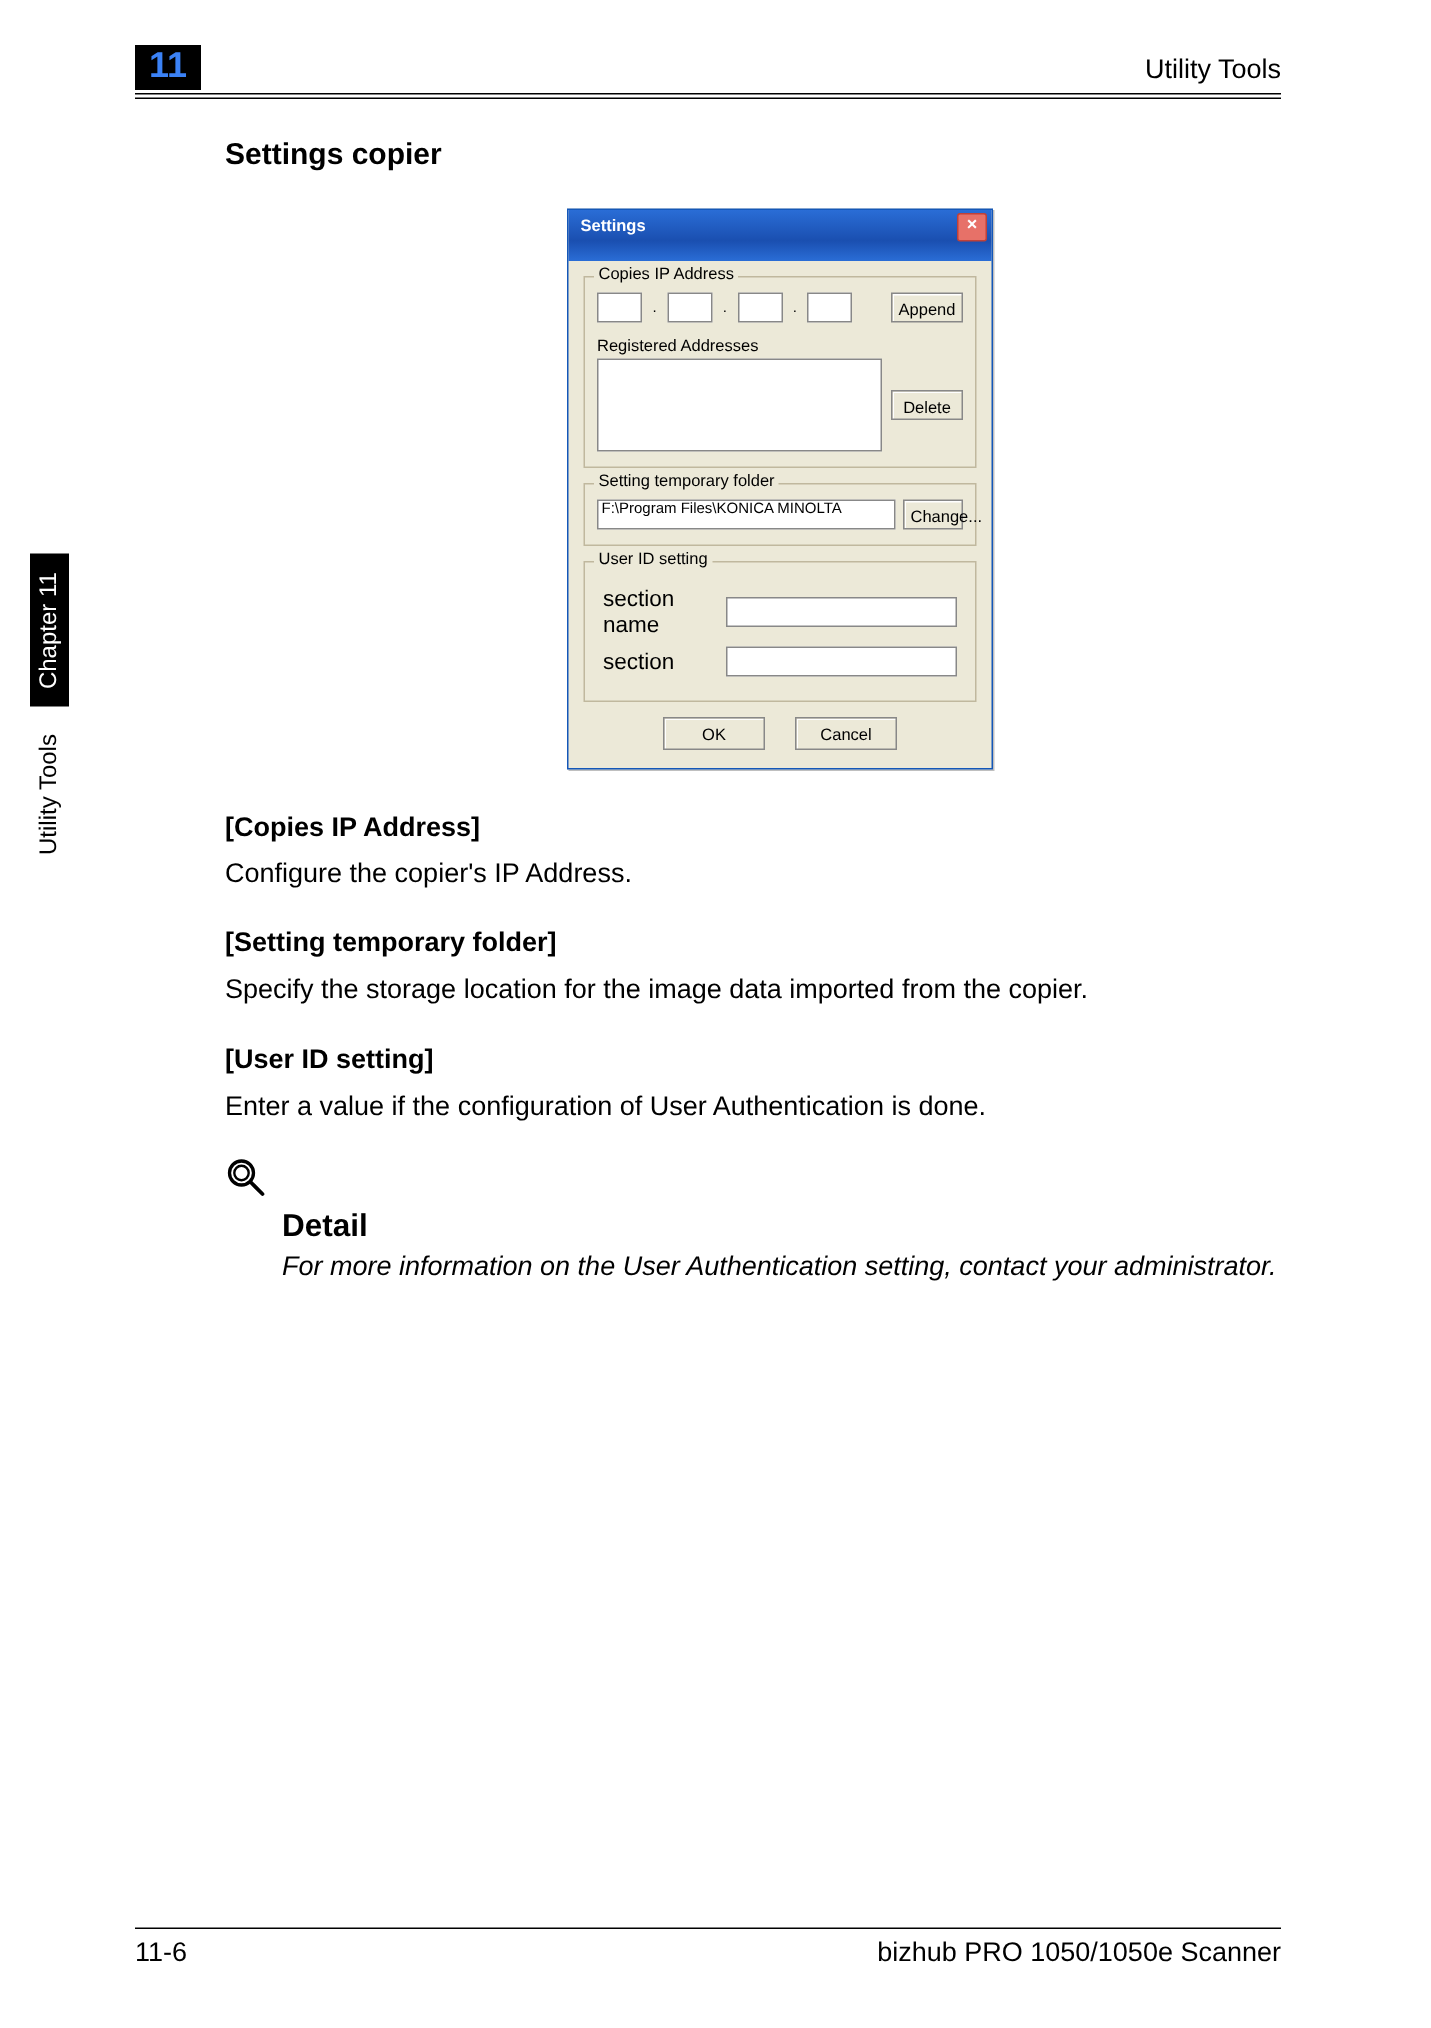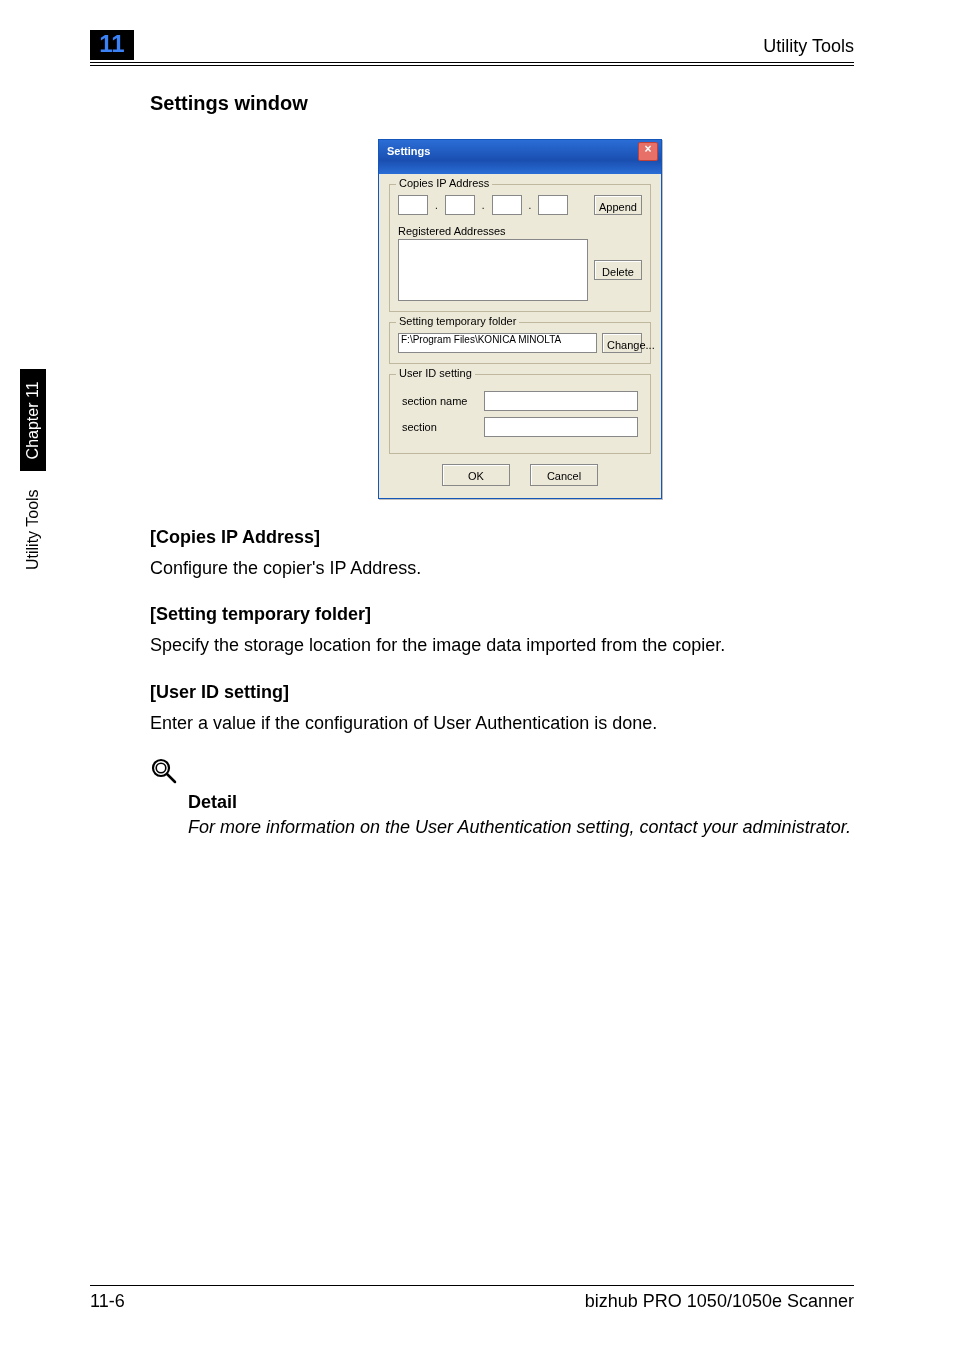--- a/index.html
+++ b/index.html
@@ -215,21 +215,21 @@
     white-space: nowrap;
   }
   .user-row {
     display: flex;
     align-items: center;
     gap: 6px;
     margin: 6px 4px;
   }
   .user-label {
     width: 76px;
-    font-size: 11px;
+    font-size: 15px;
   }
   .text-input {
     flex: 1;
     height: 18px;
     background: #fff;
     border: 1px solid #888;
   }
   .btn-row {
     display: flex;
     justify-content: center;
@@ -270,21 +270,21 @@
   <div class="chapter-badge">11</div>
   <div class="header-right">Utility Tools</div>
   <div class="header-rule"></div>
 
   <div class="side-tab">
     <span>Utility Tools</span>
     <span class="side-chapter">Chapter 11</span>
   </div>
 
   <div class="content">
-    <div class="h2">Settings window</div>
+    <div class="h2">Settings copier</div>
 
     <div class="dialog-wrap">
       <div class="dialog">
         <div class="titlebar">
           <span>Settings</span>
           <span class="closebtn">×</span>
         </div>
         <div class="dialog-body">
 
           <div class="groupbox">
@@ -347,21 +347,21 @@
 
     <div class="detail-block">
       <div class="detail-icon">
         <svg width="28" height="28" viewBox="0 0 28 28">
           <circle cx="11" cy="11" r="8" fill="none" stroke="#000" stroke-width="2.2"></circle>
           <circle cx="11" cy="11" r="4.8" fill="none" stroke="#000" stroke-width="1.6"></circle>
           <line x1="17" y1="17" x2="25" y2="25" stroke="#000" stroke-width="2.5" stroke-linecap="round"></line>
         </svg>
       </div>
       <div class="detail-body">
-        <div style="font-weight:700;font-size:18px;margin-bottom:2px;">Detail</div>
+        <div style="font-weight:700;font-size:21px;margin-bottom:2px;">Detail</div>
         <p class="para italic">For more information on the User Authentication setting, contact your administrator.</p>
       </div>
     </div>
 
   </div>
 
   <div class="footer-rule"></div>
   <div class="footer-left">11-6</div>
   <div class="footer-right">bizhub PRO 1050/1050e Scanner</div>
 </div>

